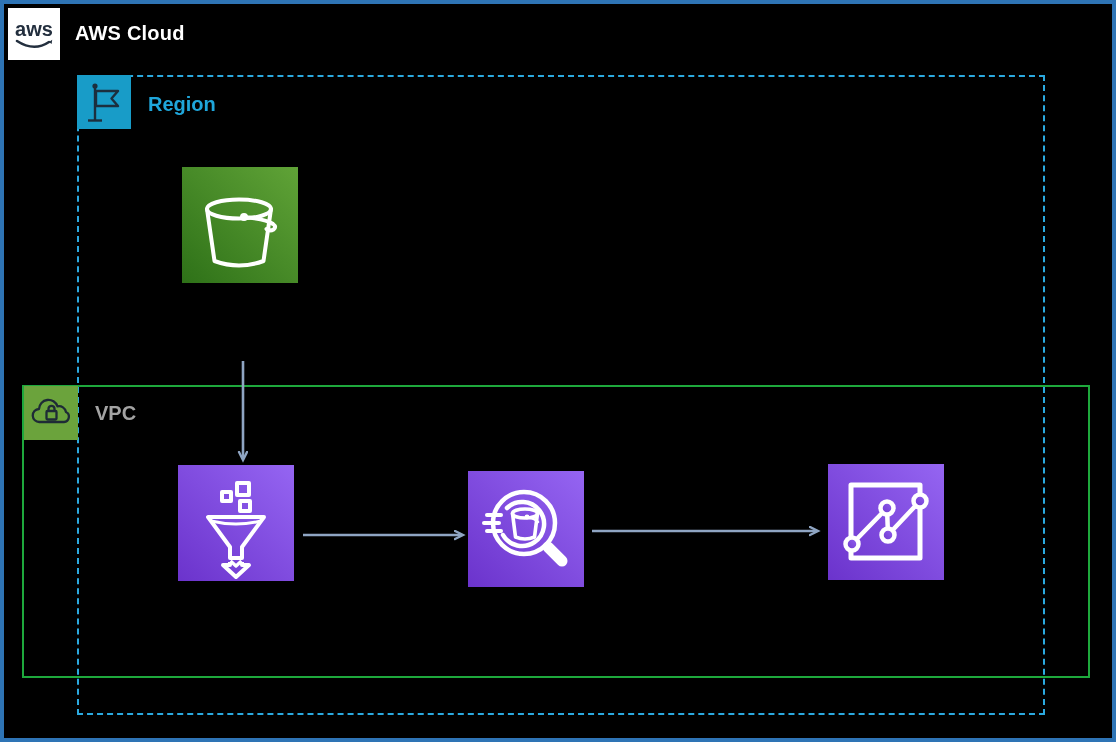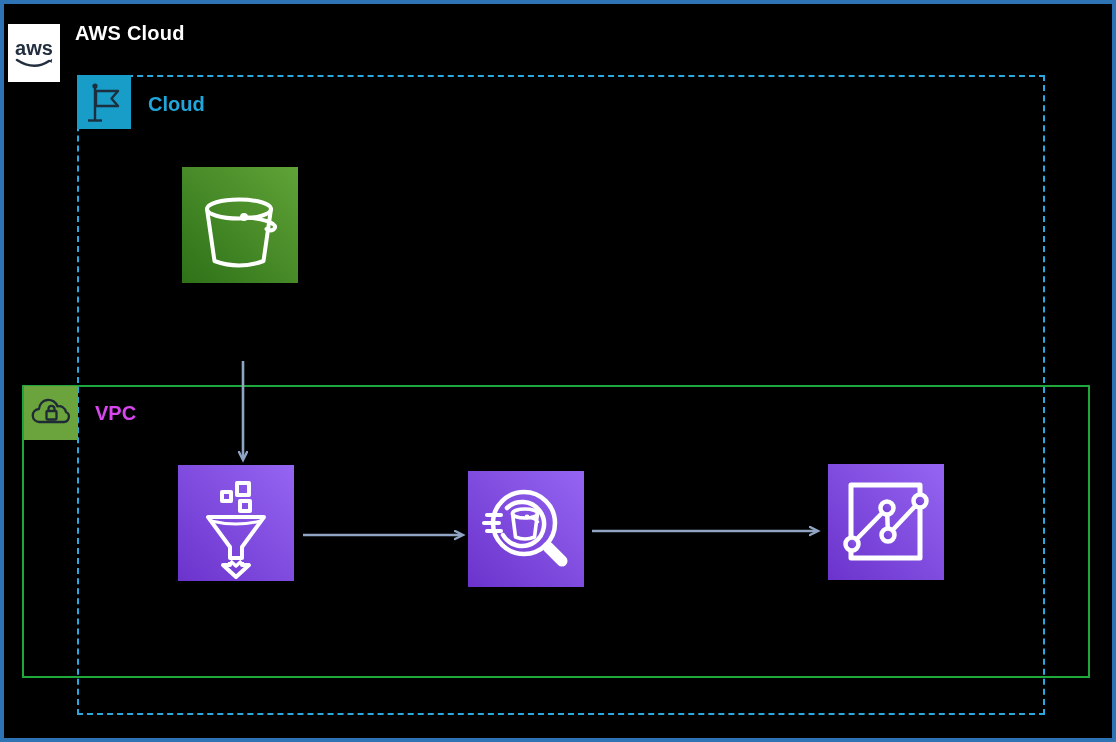--- a/index.html
+++ b/index.html
@@ -8,21 +8,21 @@
     width:1116px;height:742px;
     background:#000;
     border:4px solid #2E74B5;
     box-sizing:border-box;
     font-family:"Liberation Sans", sans-serif;
     overflow:hidden;
   }
   .abs{position:absolute;}
   
   .aws-logo{
-    left:4px;top:20px;width:52px;height:58px;
+    left:4px;top:4px;width:52px;height:52px;
     background:#fff;display:flex;align-items:center;justify-content:center;
   }
   .cloud-title{
     left:71px;top:18px;
     color:#fff;font-size:20px;font-weight:700;letter-spacing:.2px;
   }
   
   .region-box{
     left:73px;top:71px;width:968px;height:640px;
     border:2px dashed #2BA9DF;box-sizing:border-box;
@@ -39,21 +39,21 @@
   .vpc-box{
     left:18px;top:381px;width:1068px;height:293px;
     border:2px solid #1EA83C;box-sizing:border-box;
   }
   .vpc-icon{
     left:20px;top:382px;width:54px;height:54px;
     background:#6BA33C;display:flex;align-items:center;justify-content:center;
   }
   .vpc-label{
     left:91px;top:398px;
-    color:#d946ef;font-size:20px;font-weight:700;
+    color:#a3a3a3;font-size:20px;font-weight:700;
   }
   
   .svc{width:116px;height:116px;}
   .svc svg{display:block;width:116px;height:116px;}
   .s3{left:178px;top:163px;}
   .firehose{left:174px;top:461px;}
   .opensearch{left:464px;top:467px;}
   .dashboards{left:824px;top:460px;}
   .arrows{left:0;top:0;width:1116px;height:742px;pointer-events:none;}
 </style>
@@ -75,21 +75,21 @@
   <div class="abs region-icon">
     <svg viewBox="0 0 54 54">
       <g fill="none" stroke="#1C2F3E" stroke-width="2.4" stroke-linejoin="round">
         <line x1="18" y1="13" x2="18" y2="45"></line>
         <circle cx="18" cy="11" r="2.6" fill="#1C2F3E" stroke="none"></circle>
         <path d="M19 16 H41 L34.5 23.5 L41 31 H19 Z"></path>
         <line x1="11" y1="45.5" x2="25" y2="45.5"></line>
       </g>
     </svg>
   </div>
-  <div class="abs region-label">Cloud</div>
+  <div class="abs region-label">Region</div>
 
   <div class="abs vpc-box"></div>
   <div class="abs vpc-icon">
     <svg viewBox="0 0 54 54">
       <g fill="none" stroke="#1E2B36" stroke-width="2.3" stroke-linejoin="round">
         <path d="M15.5 36 a6.5 6.5 0 0 1 -0.5 -13 a9.5 9.5 0 0 1 18.5 -2.6 a7 7 0 0 1 8.5 5.6 a5.3 5.3 0 0 1 -2 10 Z"></path>
         <rect x="22.5" y="25" width="10" height="8.5" rx="1"></rect>
         <path d="M24.5 25 v-2.2 a3 3 0 0 1 6 0 V25"></path>
       </g>
     </svg>

